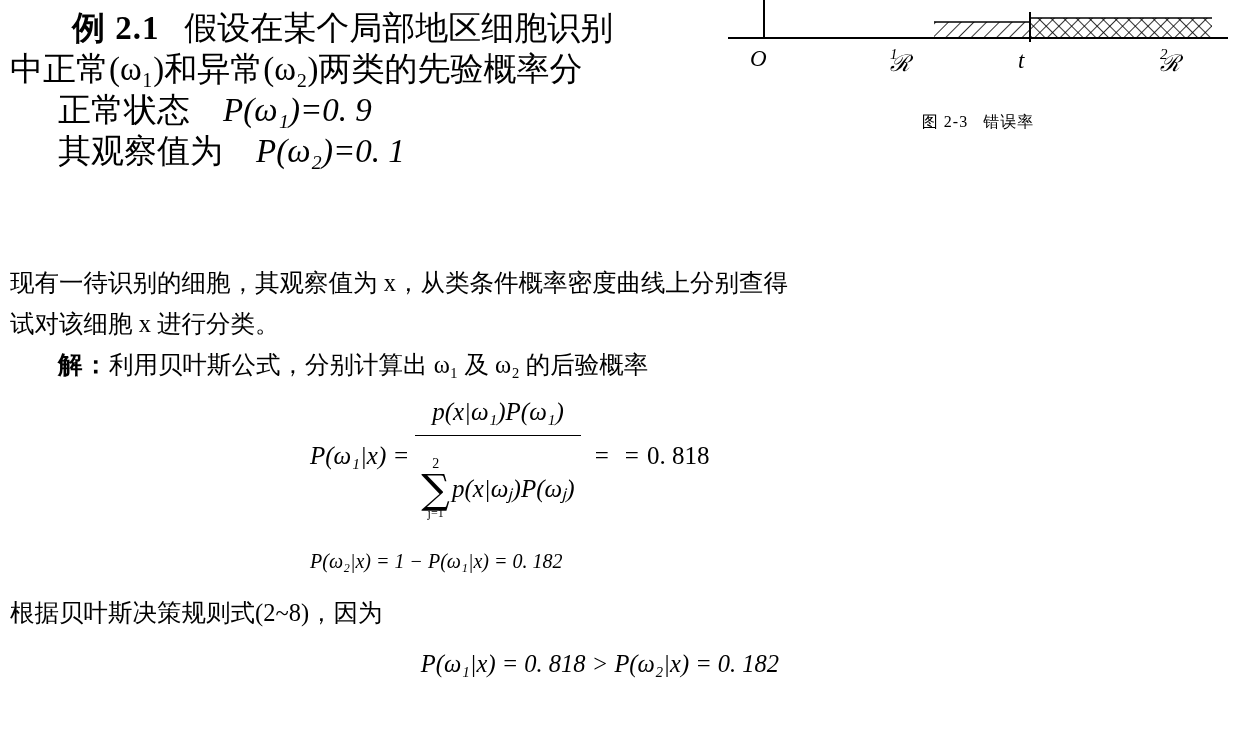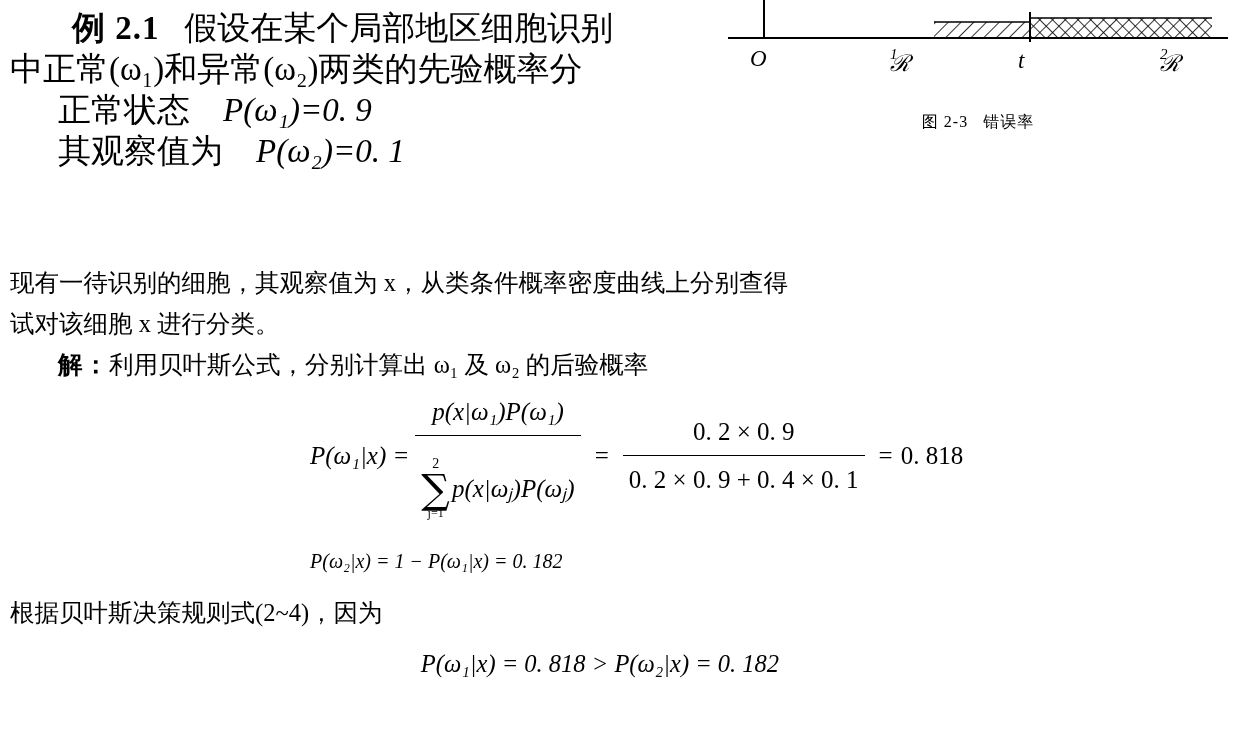--- a/index.html
+++ b/index.html
@@ -231,31 +231,26 @@
               <span class="sigma-col">
                 <span class="sigma-top">2</span>
                 <span class="sigma-sym">∑</span>
                 <span class="sigma-bot">j=1</span>
               </span>
               <span class="it">p(x|ωⱼ)P(ωⱼ)</span>
             </span>
           </span>
         </span>
         <span class="eq">=</span>
-        <span class="frac">
-          <span class="num">0. 2 × 0. 9</span>
-          <span class="bar"></span>
-          <span class="den">0. 2 × 0. 9 + 0. 4 × 0. 1</span>
-        </span>
         <span class="eq">=</span>
         <span>0. 818</span>
       </div>
     </div>
 
     <div class="formula-line it" style="margin-left:300px;">P(ω₂|x) = 1 − P(ω₁|x) = 0. 182</div>
 
-    <div class="line" style="margin-top:10px;">根据贝叶斯决策规则式(2~4)，因为</div>
+    <div class="line" style="margin-top:10px;">根据贝叶斯决策规则式(2~8)，因为</div>
 
     <div class="centered it" style="margin-top:10px;">P(ω₁|x) = 0. 818 &gt; P(ω₂|x) = 0. 182</div>
 
   </div>
 
 </div>
 
 </body></html>

